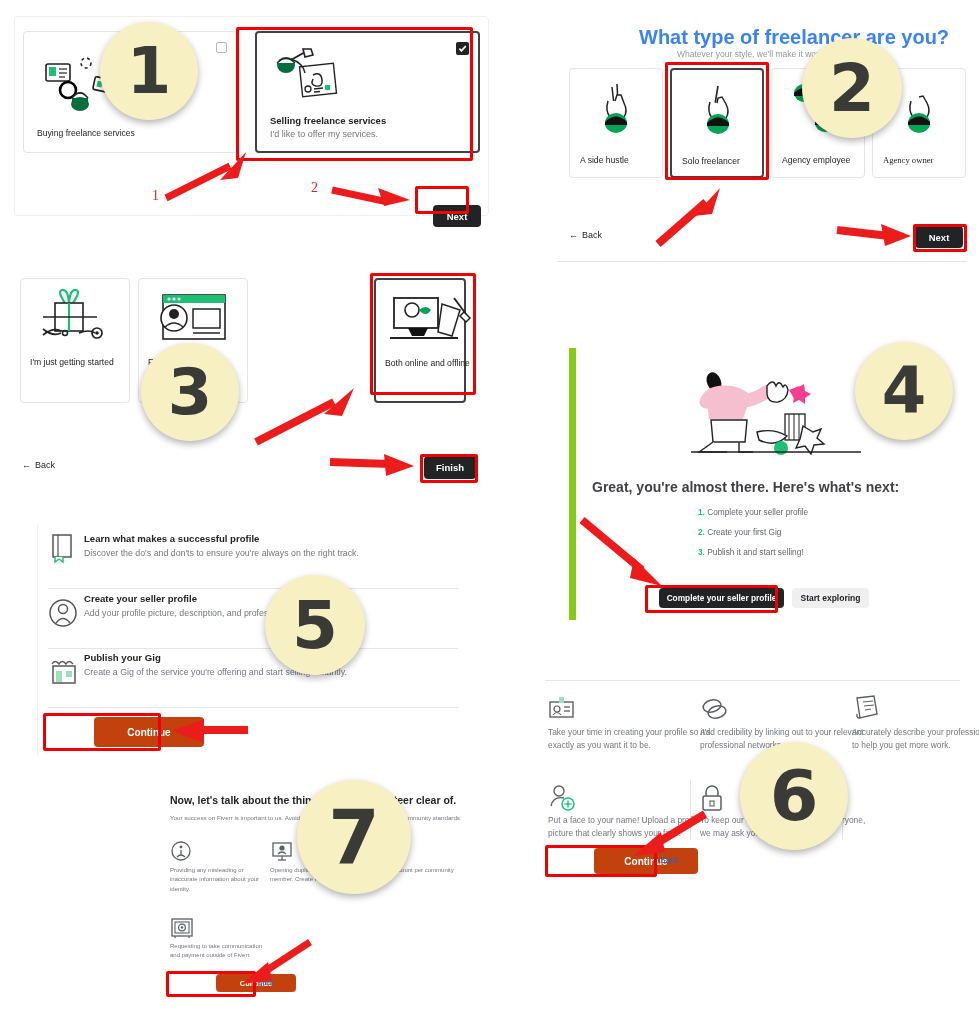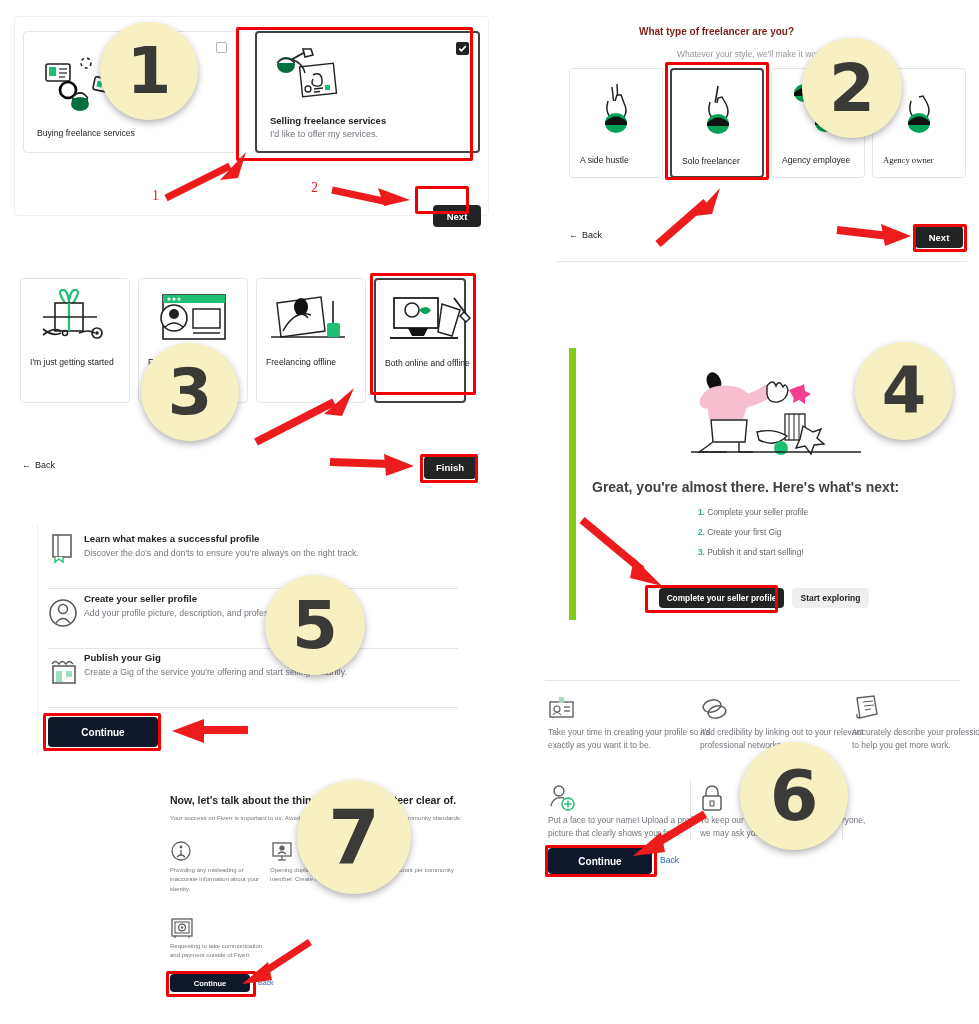--- a/index.html
+++ b/index.html
@@ -29,25 +29,26 @@
   
   .btn-dark {
     background: #222325; color: #fff;
     font-size: 9.5px; font-weight: 700;
     border-radius: 4px;
     display:flex; align-items:center; justify-content:center;
     position:absolute;
     text-align:center;
   }
   .btn-green {
-    background: #0f172a; color:#fff;
+    background: #c2410c; color:#fff;
     font-size: 10px; font-weight: 700;
     border-radius: 4px;
     display:flex; align-items:center; justify-content:center;
     position:absolute;
+    margin-left:46px;
   }
   .btn-grey {
     background: #efeff0; color:#222325;
     font-size: 8.5px; font-weight: 700;
     border-radius: 4px;
     display:flex; align-items:center; justify-content:center;
     position:absolute;
   }
   .back-link {
     position:absolute; font-size: 9px; color:#222325;
@@ -67,21 +68,21 @@
     color:#3a3a36; font-weight:700;
     font-family:"DejaVu Sans", sans-serif;
   }
 
   
   .arrow-num { position:absolute; color:#ec1c1c; font-size:14px; font-family:"Liberation Serif", serif; }
 
   svg.arrow { position:absolute; overflow:visible; }
 
   
-  .h-title { position:absolute; font-size:10px; font-weight:700; color:#7f1d1d; }
+  .h-title { position:absolute; font-size:20px; font-weight:700; color:#3b82f6; }
   .h-sub   { position:absolute; font-size:8.5px; color:#95979d; }
 
   
   .p4-title { position:absolute; font-size:14px; font-weight:700; color:#404145; }
   .p4-li { position:absolute; font-size:8.3px; color:#62646a; }
   .p4-li b { color:#1dbf73; font-weight:700; }
 
   
   .feat-h { position:absolute; font-size:9.6px; font-weight:700; color:#222325; }
   .feat-p { position:absolute; font-size:8.8px; color:#74767e; line-height:1.45; }
@@ -265,32 +266,20 @@
           <circle cx="26" cy="8" r="1.6" fill="#fff"></circle>
         <rect x="40" y="18" width="27" height="19" fill="#fff" stroke="#222" stroke-width="1.5"></rect>
         <line x1="40" y1="42" x2="67" y2="42" stroke="#222" stroke-width="1.5"></line>
         <circle cx="21" cy="27" r="13" fill="#fff" stroke="#222" stroke-width="1.6"></circle>
         <circle cx="21" cy="23" r="5" fill="#222"></circle>
         <path d="M12 36 q9 -8 18 0" fill="none" stroke="#222" stroke-width="1.6"></path>
       </svg>
       <div class="card-lbl" style="position:absolute;left:9px;top:78px;width:95px;">Freelancing online</div>
     </div>
 
-    <div class="card" style="left:242px;top:10px;width:110px;height:125px;">
-      <svg class="ico" style="left:12px;top:12px;" width="86" height="62" viewBox="0 0 86 62">
-        <path d="M8 12 L52 6 L56 40 L12 46 Z" fill="#fff" stroke="#222" stroke-width="1.5"></path>
-        <path d="M14 40 q12 -22 28 -16" fill="none" stroke="#222" stroke-width="1.5"></path>
-        <ellipse cx="32" cy="16" rx="7" ry="9" fill="#111"></ellipse>
-        <path d="M26 26 q8 -6 13 1" fill="#fff" stroke="#222" stroke-width="1.3"></path>
-        <line x1="2" y1="46" x2="76" y2="46" stroke="#222" stroke-width="1.6"></line>
-        <line x1="64" y1="10" x2="64" y2="32" stroke="#222" stroke-width="1.6"></line>
-        <rect x="58" y="32" width="13" height="14" rx="2" fill="#1dbf73"></rect>
-      </svg>
-      <div class="card-lbl" style="position:absolute;left:9px;top:78px;width:95px;">Freelancing offline</div>
-    </div>
 
     <div class="card sel" style="left:360px;top:10px;width:92px;height:125px;">
       <svg class="ico" style="left:10px;top:12px;" width="90" height="62" viewBox="0 0 90 62">
         <rect x="8" y="6" width="44" height="30" fill="#fff" stroke="#222" stroke-width="1.8"></rect>
         <path d="M22 36 l4 8 l12 0 l4 -8" fill="#111"></path>
         <circle cx="26" cy="18" r="7" fill="none" stroke="#222" stroke-width="1.6"></circle>
         <path d="M33 18 q7 -6 12 0 q-5 8 -12 0" fill="#05a357"></path>
         <line x1="4" y1="46" x2="72" y2="46" stroke="#222" stroke-width="1.8"></line>
         <path d="M52 40 L56 12 L74 18 L66 44 Z" fill="#fff" stroke="#222" stroke-width="1.5"></path>
         <line x1="68" y1="6" x2="80" y2="22" stroke="#222" stroke-width="1.8"></line>

